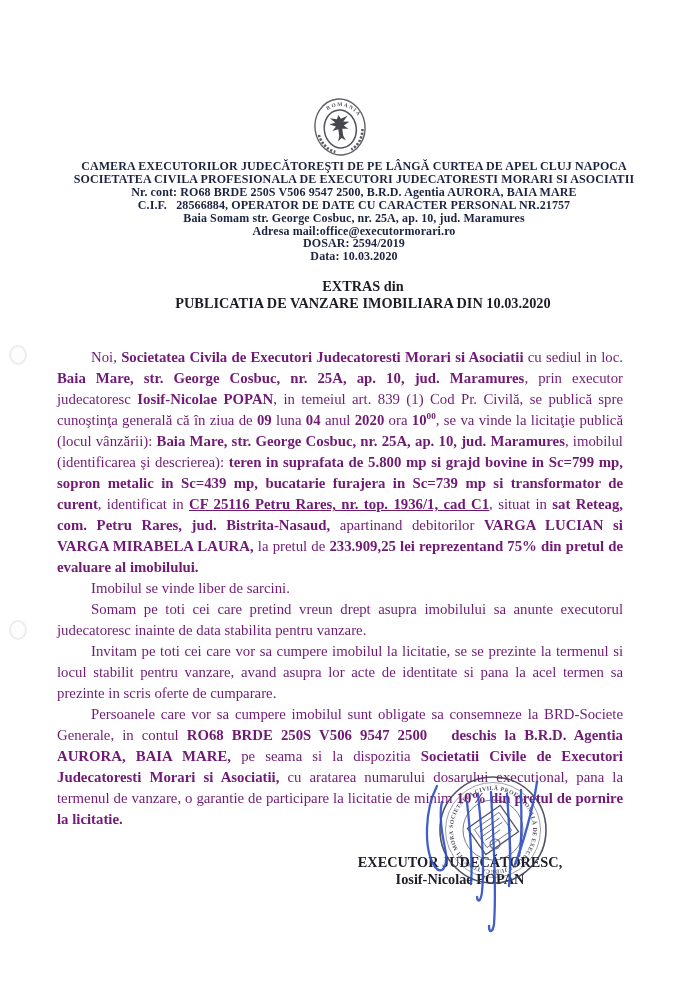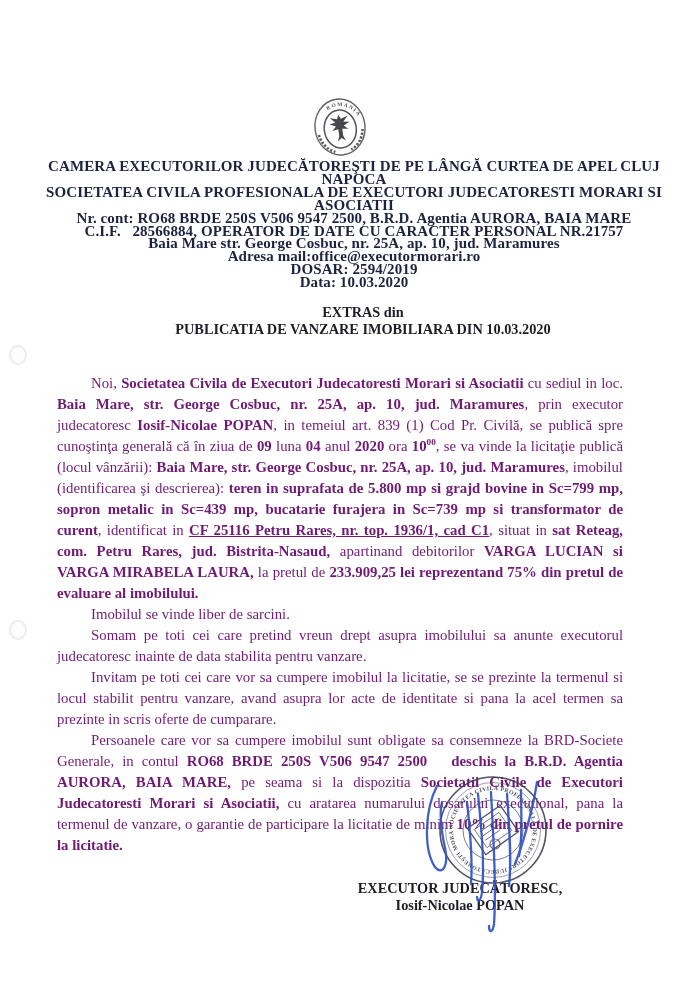--- a/index.html
+++ b/index.html
@@ -28,21 +28,21 @@
 
   .seal-top {
     display: block;
     margin: 96px auto 2px auto;
   }
 
   .header-block {
     text-align: center;
     color: #1c2340;
     font-weight: bold;
-    font-size: 15px;
+    font-size: 12px;
     line-height: 12.9px;
     letter-spacing: 0.1px;
     margin-left: 28px;
   }
   .h-line { white-space: pre-wrap; }
 
   .title-block {
     margin-top: 15px;
     text-align: center;
     font-weight: bold;
@@ -106,21 +106,21 @@
       <path d="M 51,36 A 22 24 0 0 1 37,55" fill="none" stroke="#44444e" stroke-width="2.6" stroke-dasharray="2.2 1.6"></path>
       <path d="M29,19 l-2,4 l-7,-2 l5,5 l-6,1 l6,3 l-4,4 l6,-1 l0,7 l-2,5 l4,-3 l4,3 l-2,-5 l0,-7 l6,1 l-4,-4 l6,-3 l-6,-1 l5,-5 l-7,2 z" fill="#2e2e38"></path>
     </g>
   </svg>
 
   <div class="header-block">
       <div class="h-line">CAMERA EXECUTORILOR JUDECĂTOREŞTI DE PE LÂNGĂ CURTEA DE APEL CLUJ NAPOCA</div>
       <div class="h-line">SOCIETATEA CIVILA PROFESIONALA DE EXECUTORI JUDECATORESTI MORARI SI ASOCIATII</div>
       <div class="h-line">Nr. cont: RO68 BRDE 250S V506 9547 2500, B.R.D. Agentia AURORA, BAIA MARE</div>
       <div class="h-line">C.I.F.   28566884, OPERATOR DE DATE CU CARACTER PERSONAL NR.21757</div>
-      <div class="h-line">Baia Mare str. George Cosbuc, nr. 25A, ap. 10, jud. Maramures</div>
+      <div class="h-line">Baia Somam str. George Cosbuc, nr. 25A, ap. 10, jud. Maramures</div>
       <div class="h-line">Adresa mail:office@executormorari.ro</div>
       <div class="h-line">DOSAR: 2594/2019</div>
       <div class="h-line">Data: 10.03.2020</div>
     </div>
 
   <div class="title-block">
       <div class="t-line">EXTRAS din</div>
       <div class="t-line">PUBLICATIA DE VANZARE IMOBILIARA DIN 10.03.2020</div>
     </div>
 

